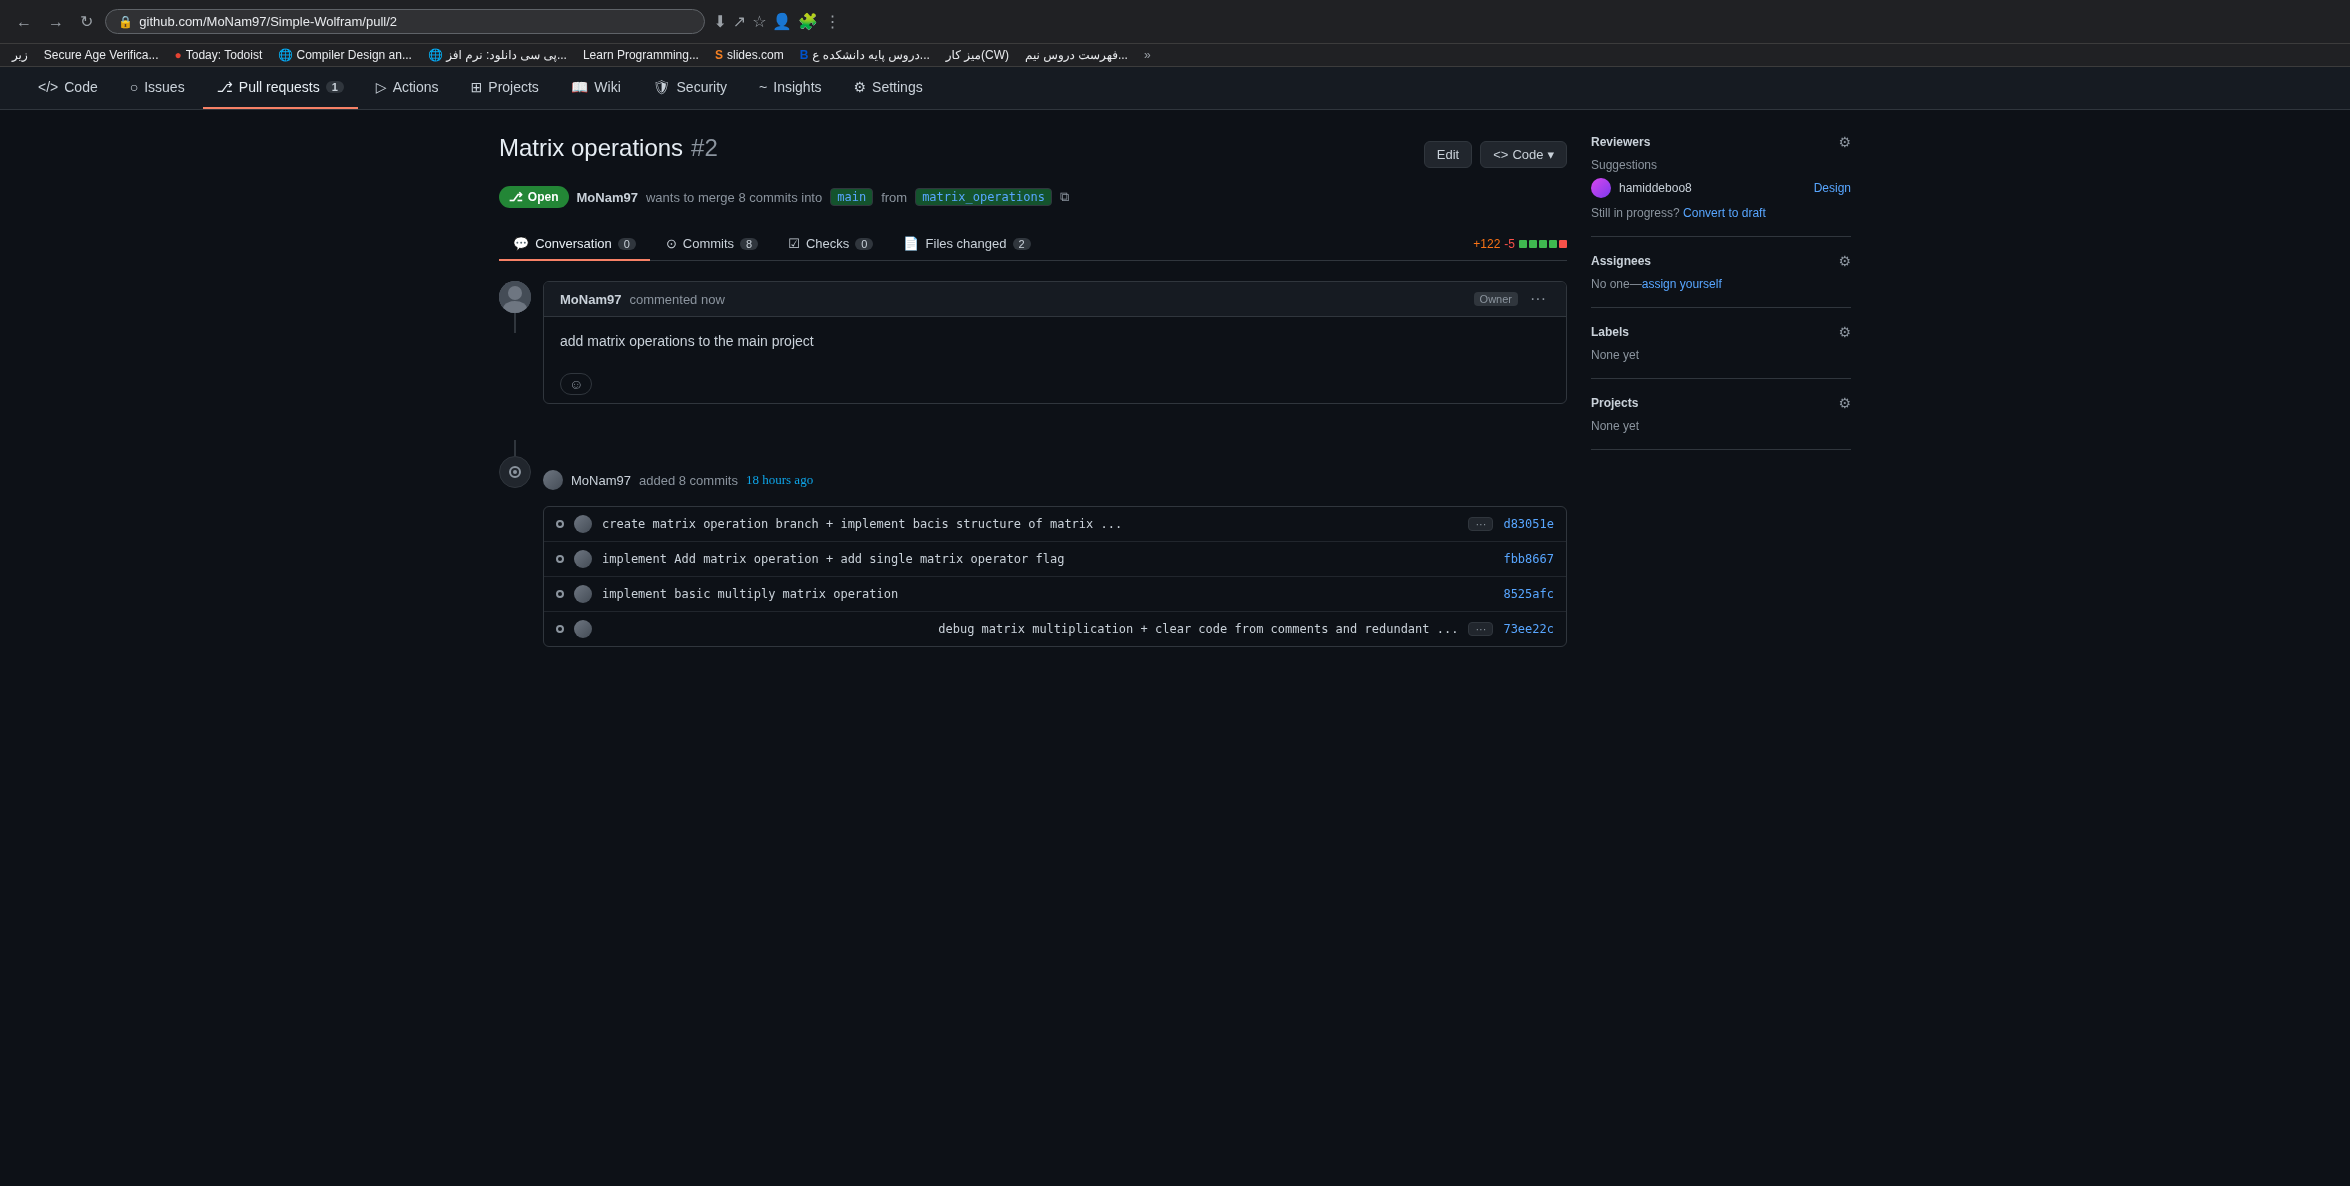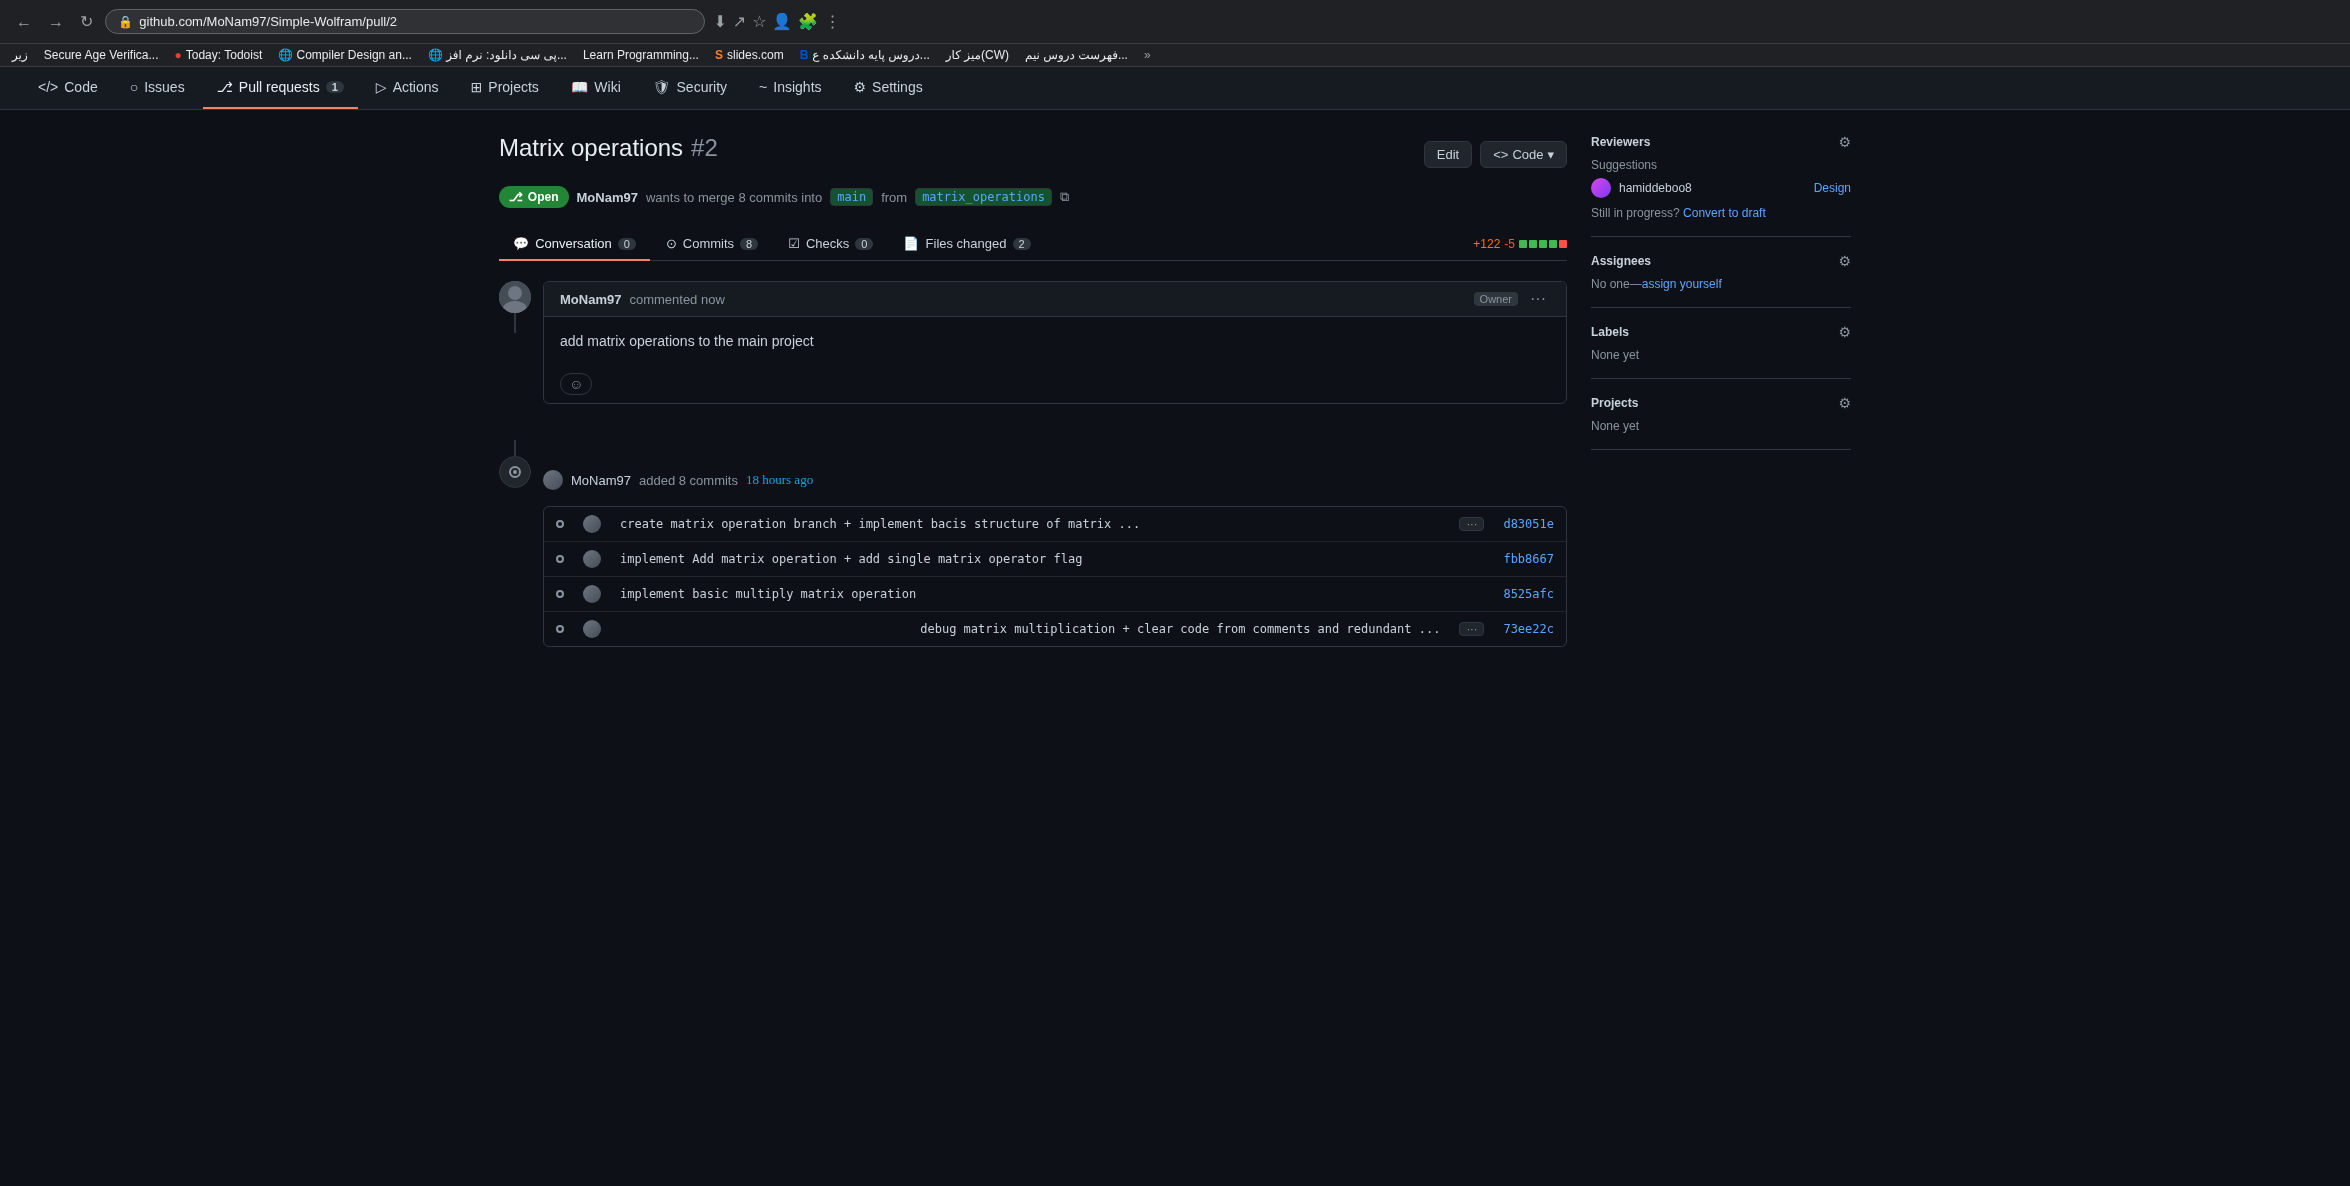--- a/index.html
+++ b/index.html
@@ -378,21 +378,21 @@
       min-height: 20px;
     }
     .commits-body {
       border: 1px solid #30363d;
       border-radius: 6px;
       overflow: hidden;
     }
     .commit-row {
       display: flex;
       align-items: center;
-      gap: 19px;
+      gap: 10px;
       padding: 8px 12px;
       border-bottom: 1px solid #21262d;
     }
     .commit-row:last-child { border-bottom: none; text-align: right; }
     .commit-row .c-avatar {
       width: 18px;
       height: 18px;
       border-radius: 50%;
       background: linear-gradient(135deg, #6e7681, #444c56);
       flex-shrink: 0;

